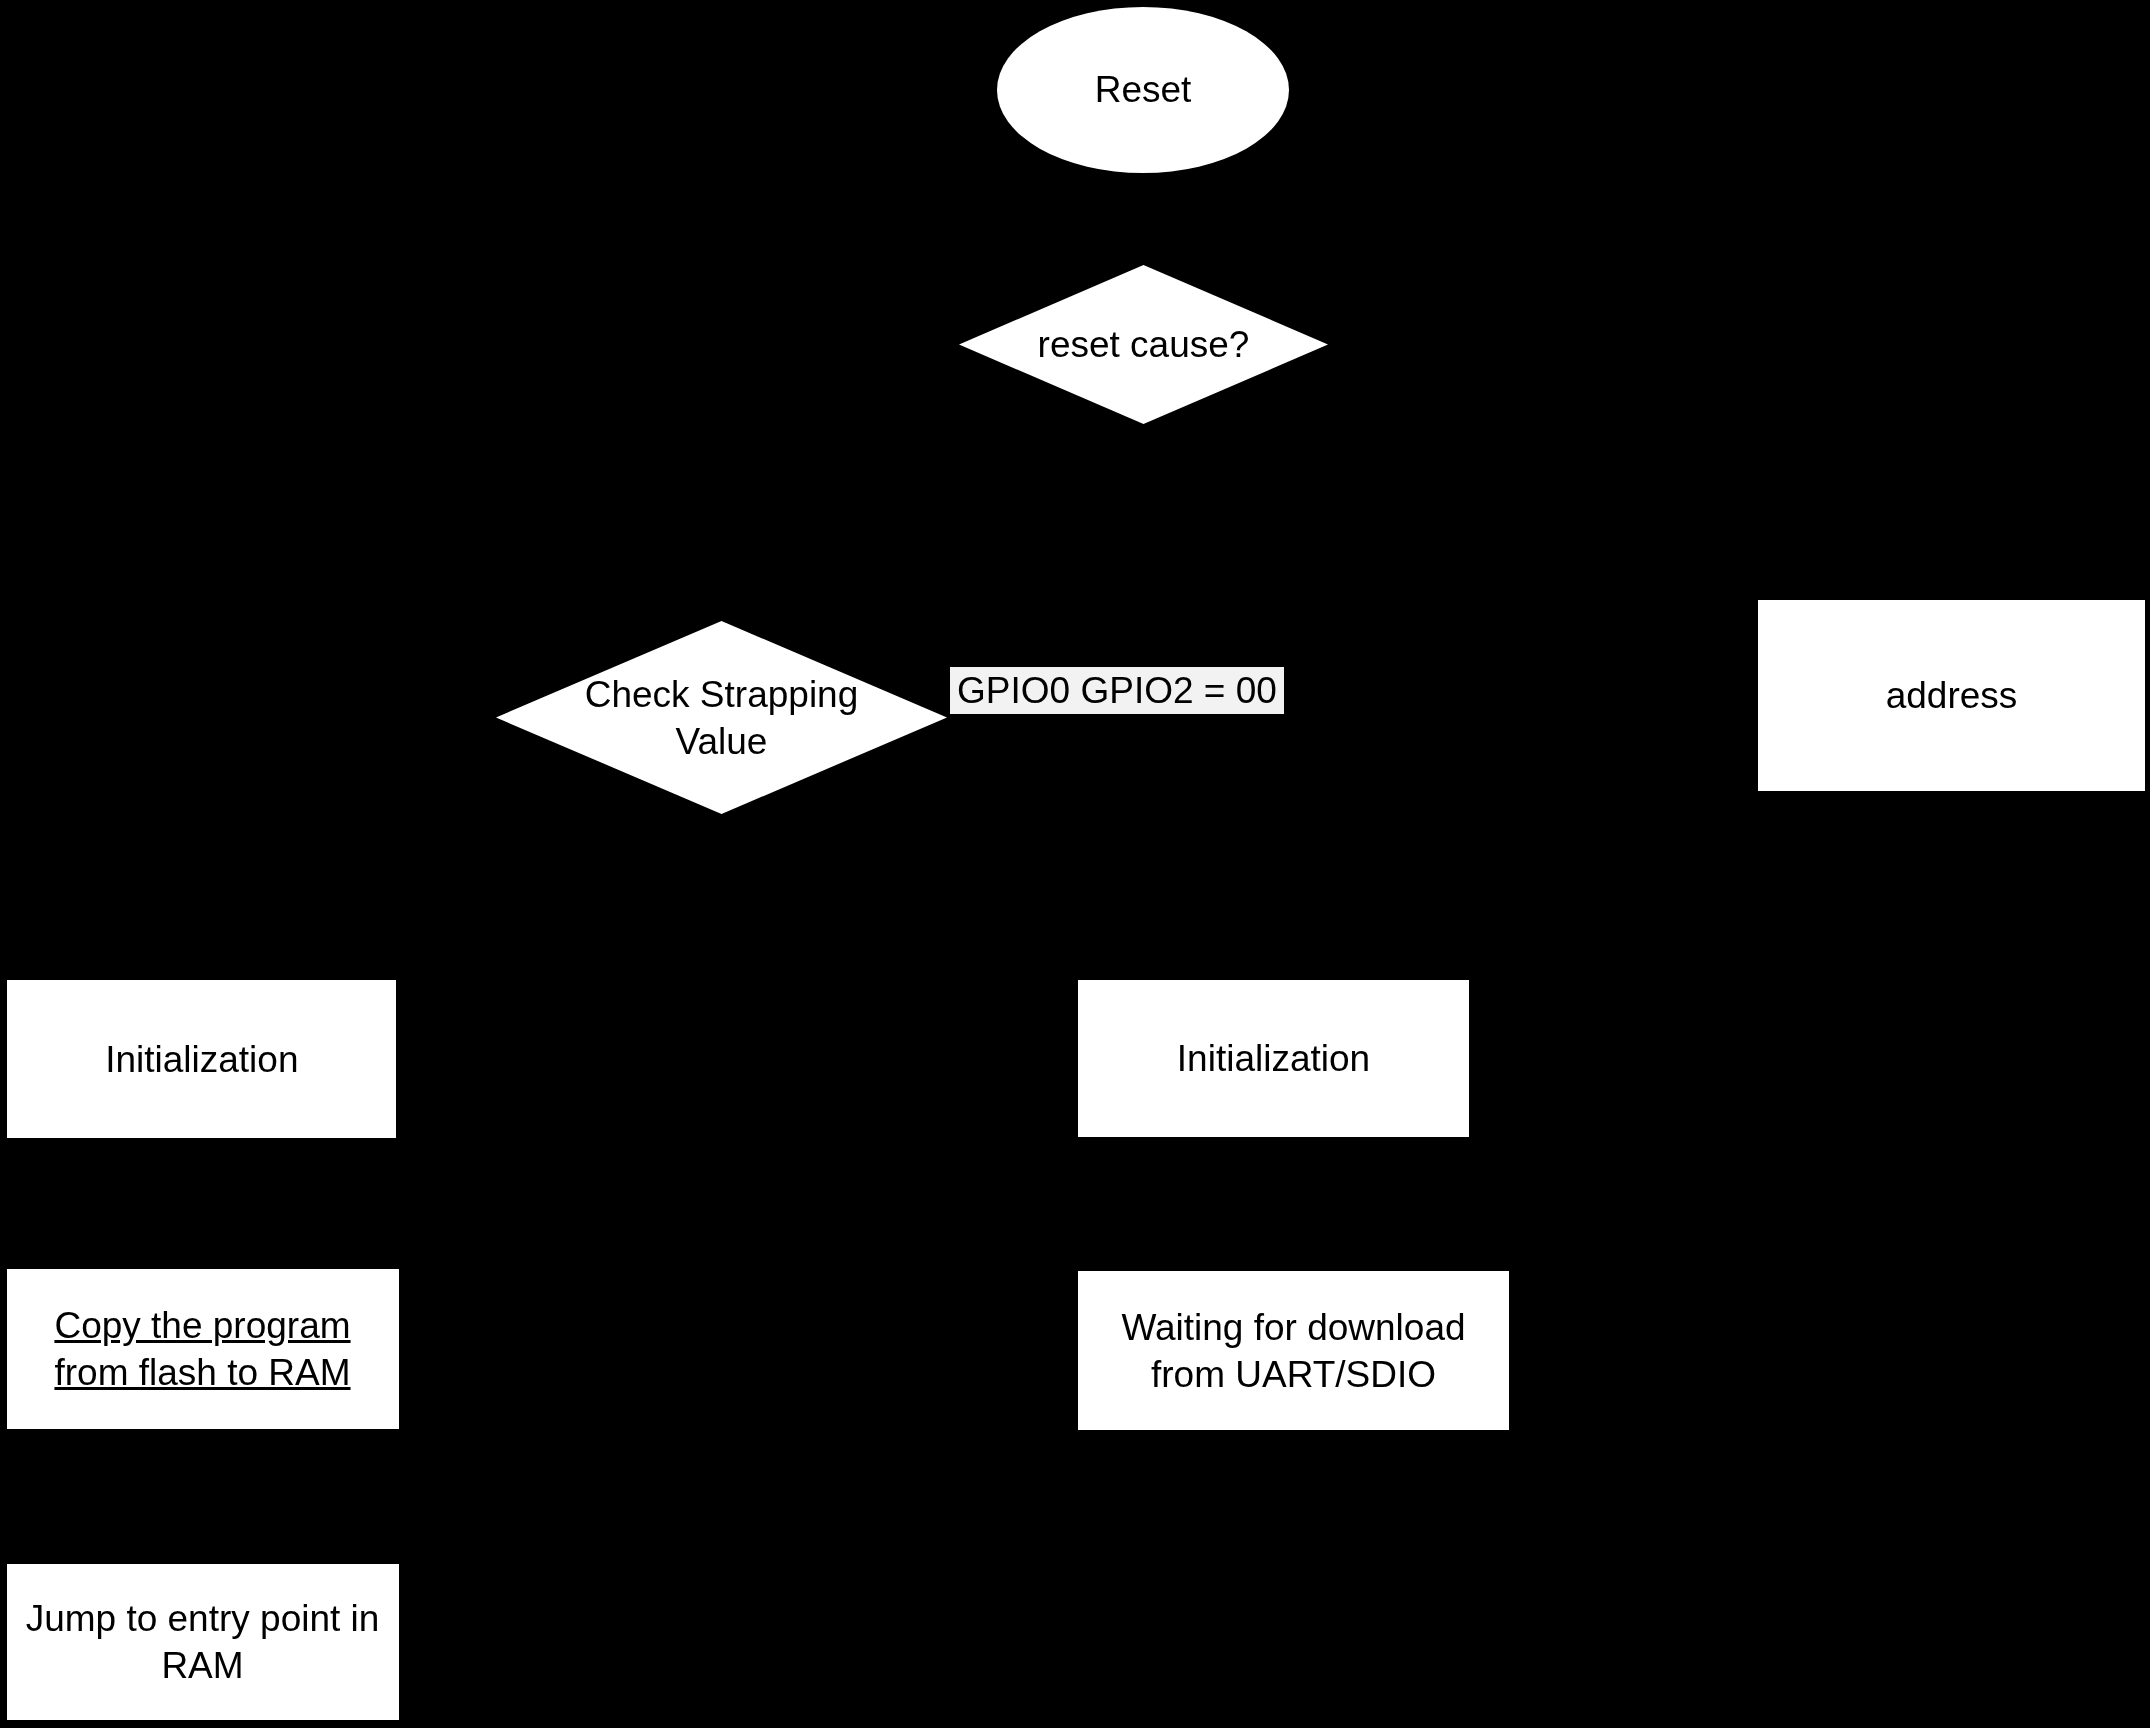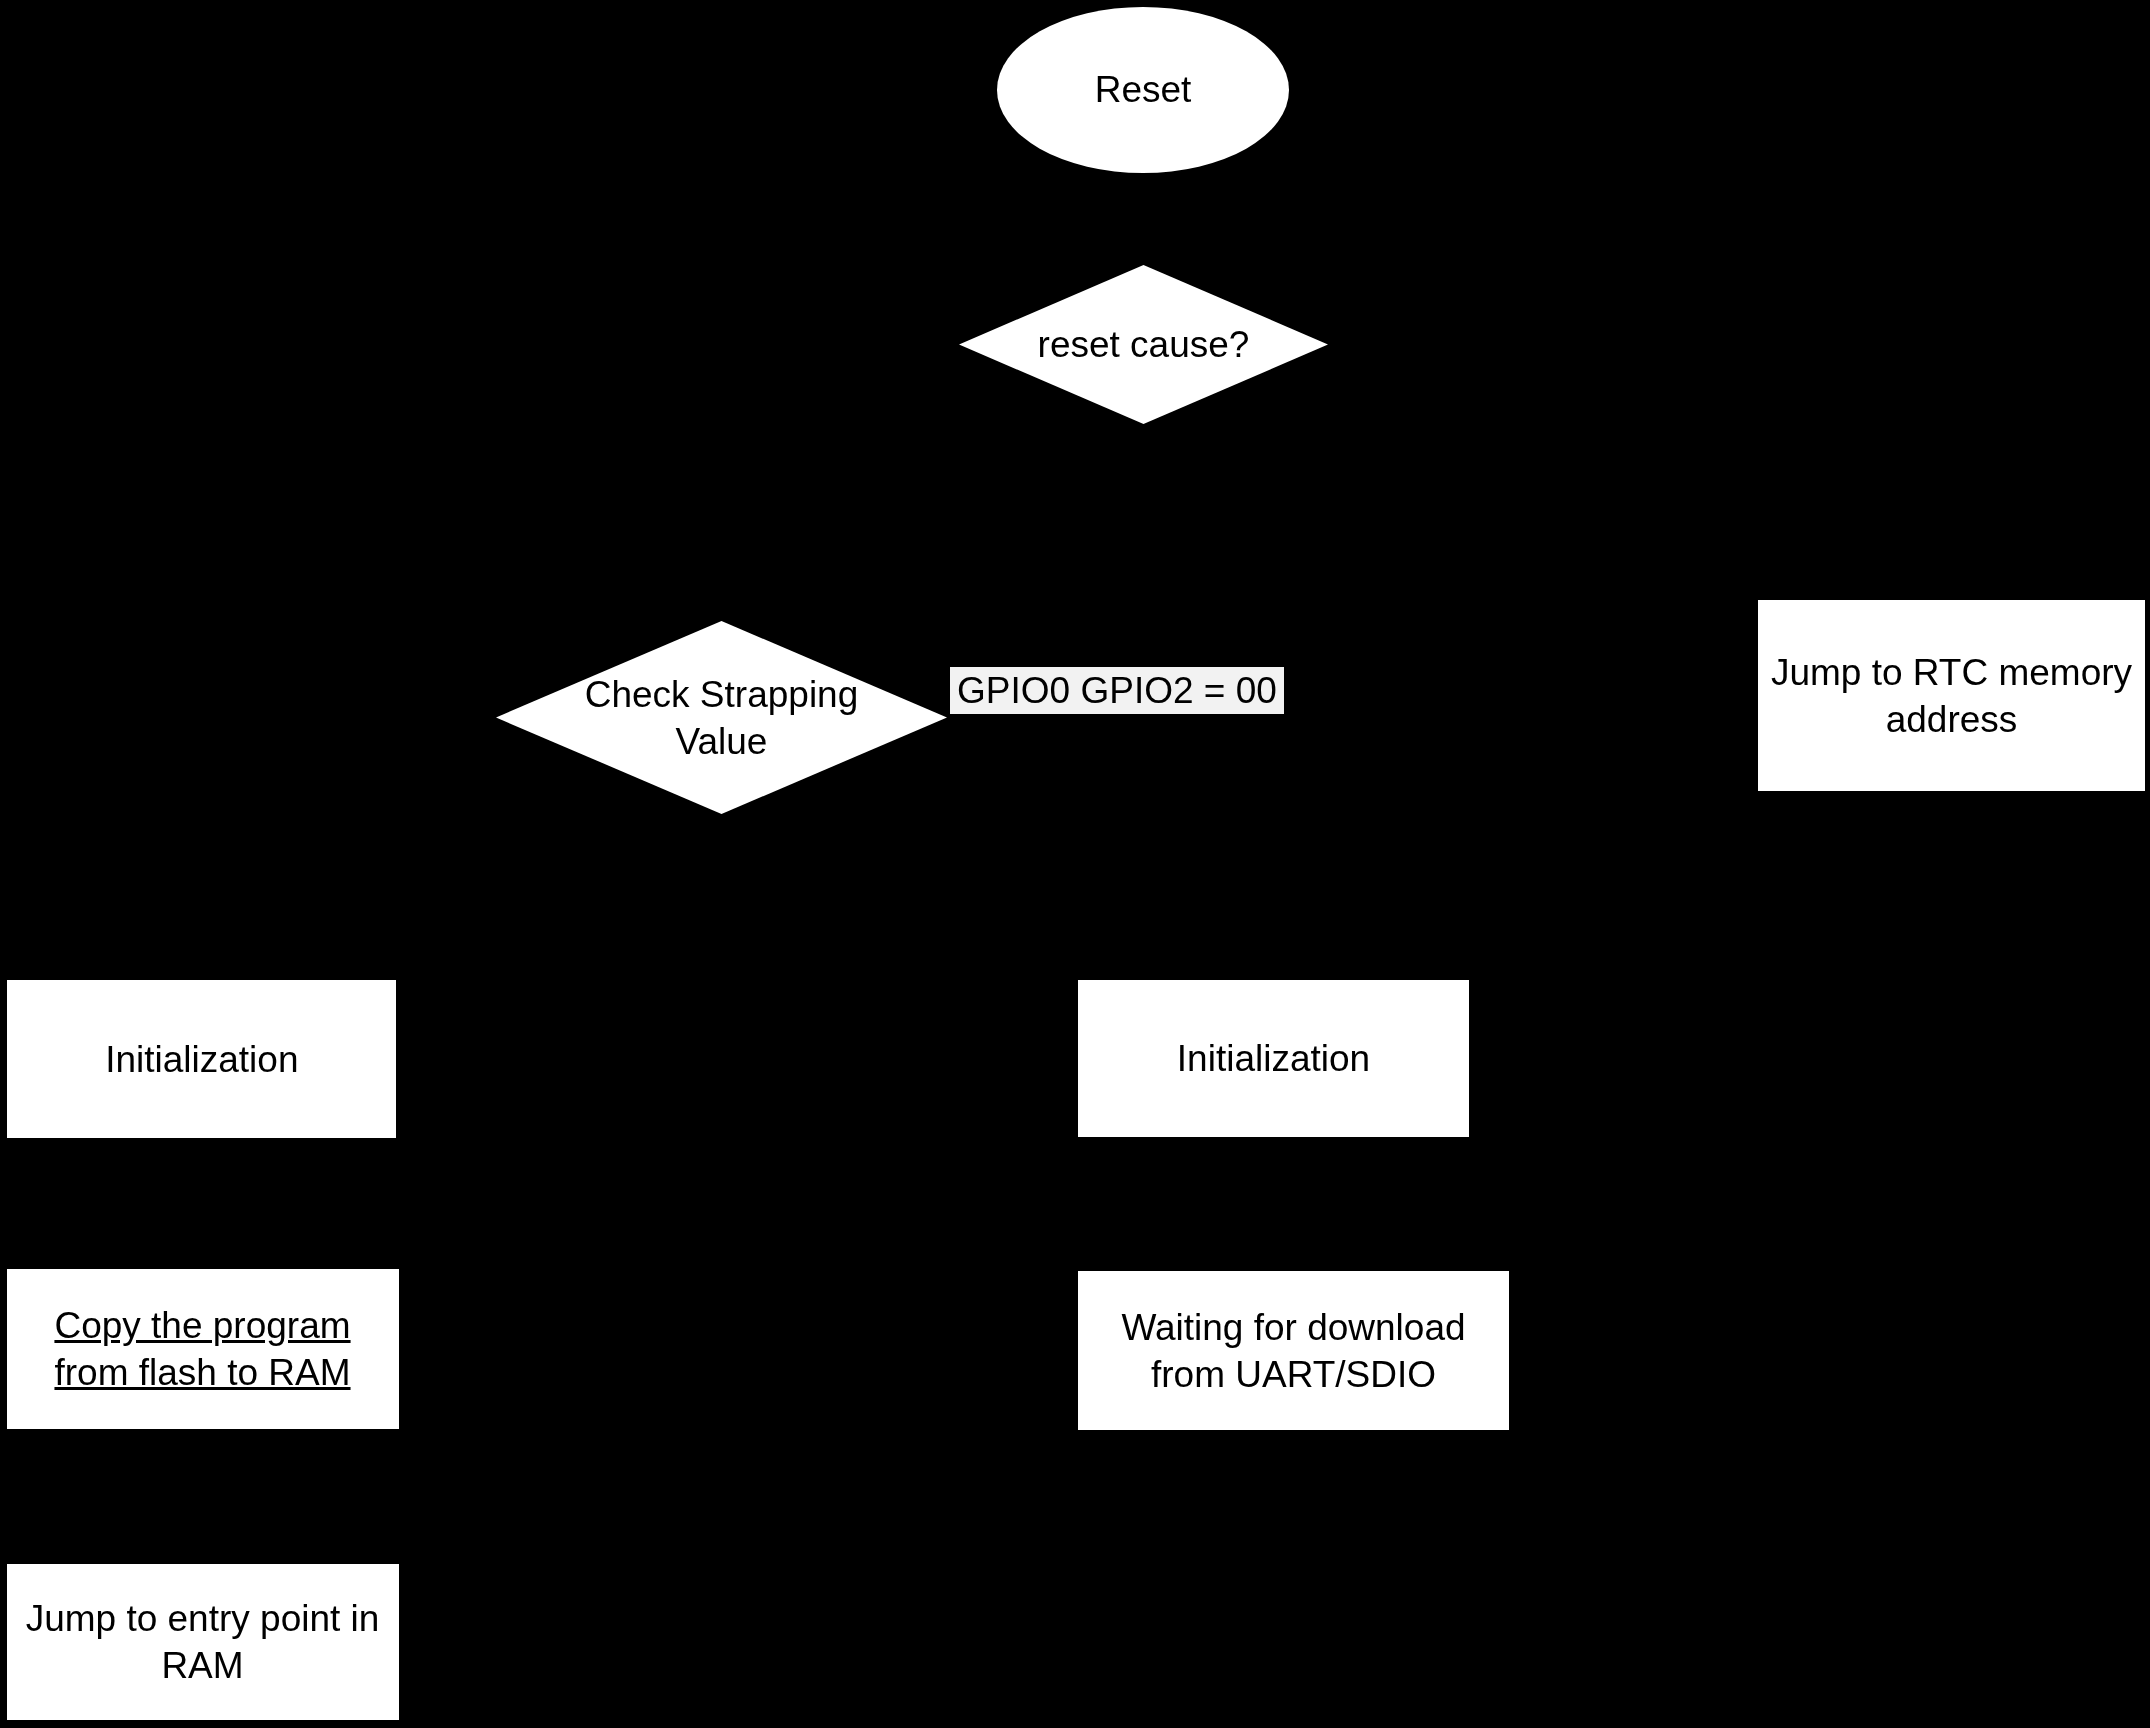--- a/index.html
+++ b/index.html
@@ -64,21 +64,20 @@
   <div class="node decision" style="left:496px; top:621px; width:451px; height:193px;">
     <span class="line">Check Strapping</span>
     <span class="line">Value</span>
   </div>
 
   <div class="edge-label" style="left:950px; top:667px; width:334px; height:47px;">
     <span>GPIO0 GPIO2 = 00</span>
   </div>
 
   <div class="node process" style="left:1758px; top:600px; width:387px; height:191px;">
-    <span class="line">Jump to RTC memory</span>
     <span class="line">address</span>
   </div>
 
   <div class="node process" style="left:7.3px; top:980px; width:389px; height:158px;">
     <span class="line">Initialization</span>
   </div>
 
   <div class="node process" style="left:1078px; top:980px; width:391px; height:157px;">
     <span class="line">Initialization</span>
   </div>

